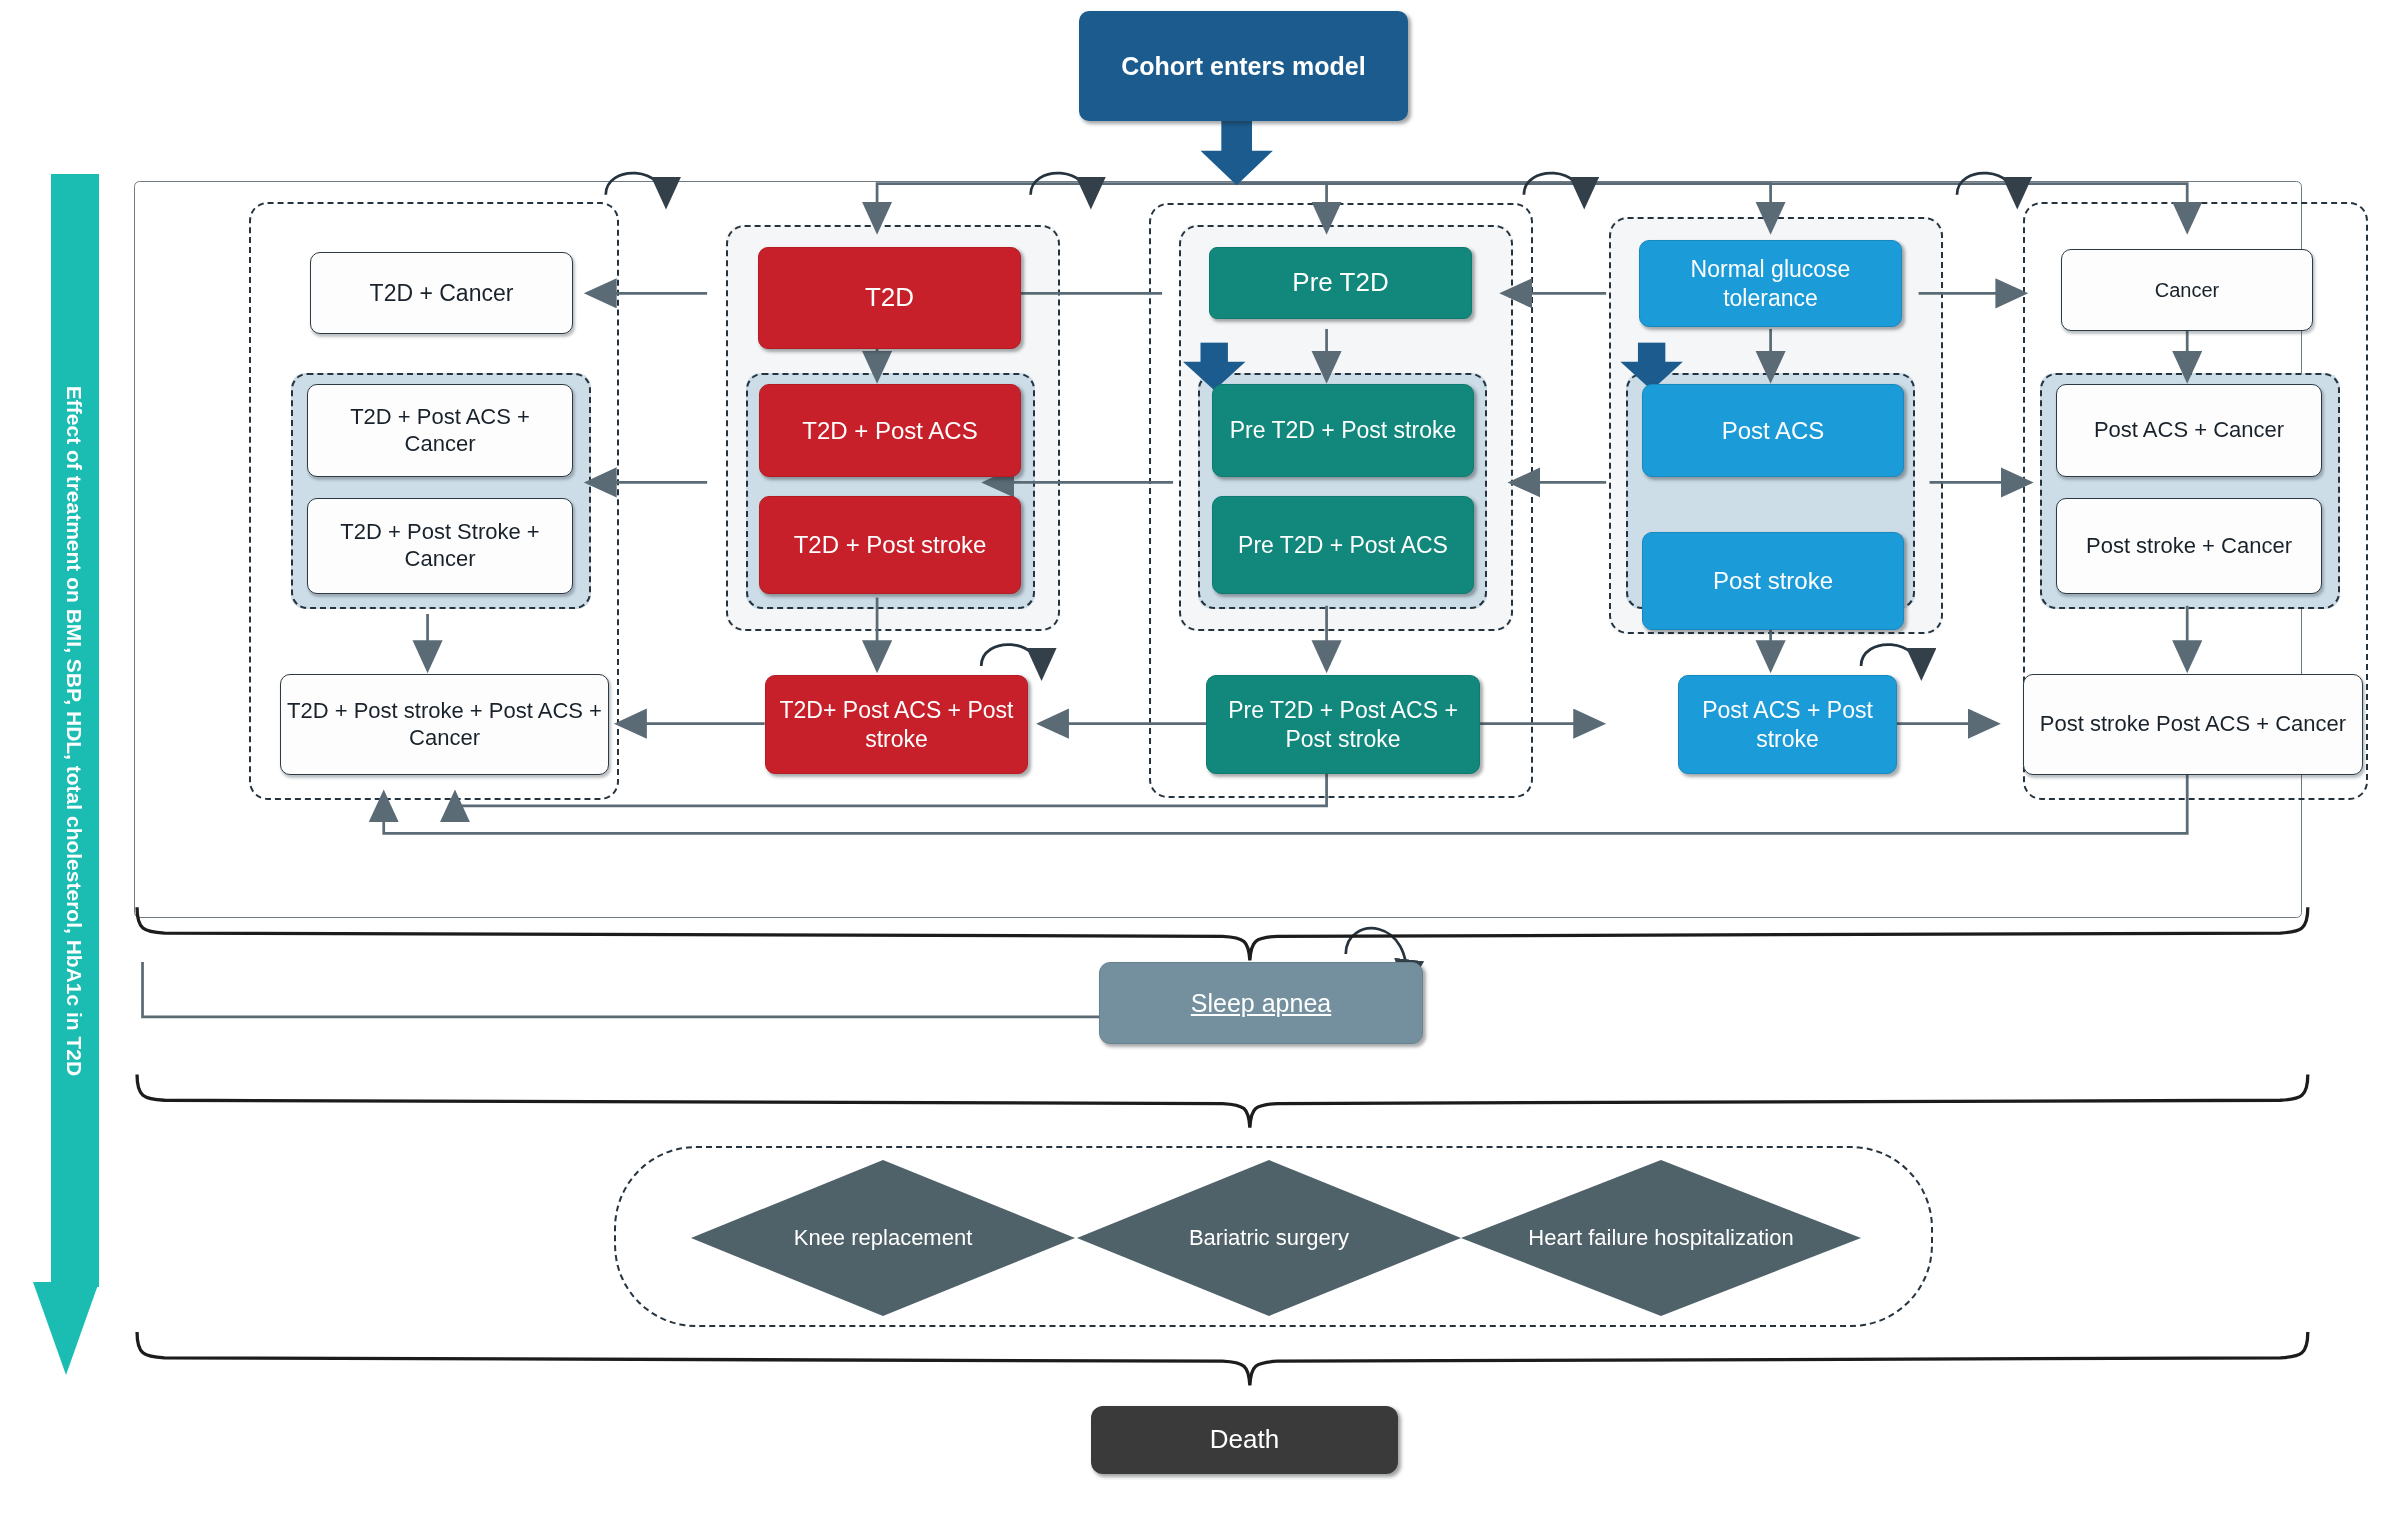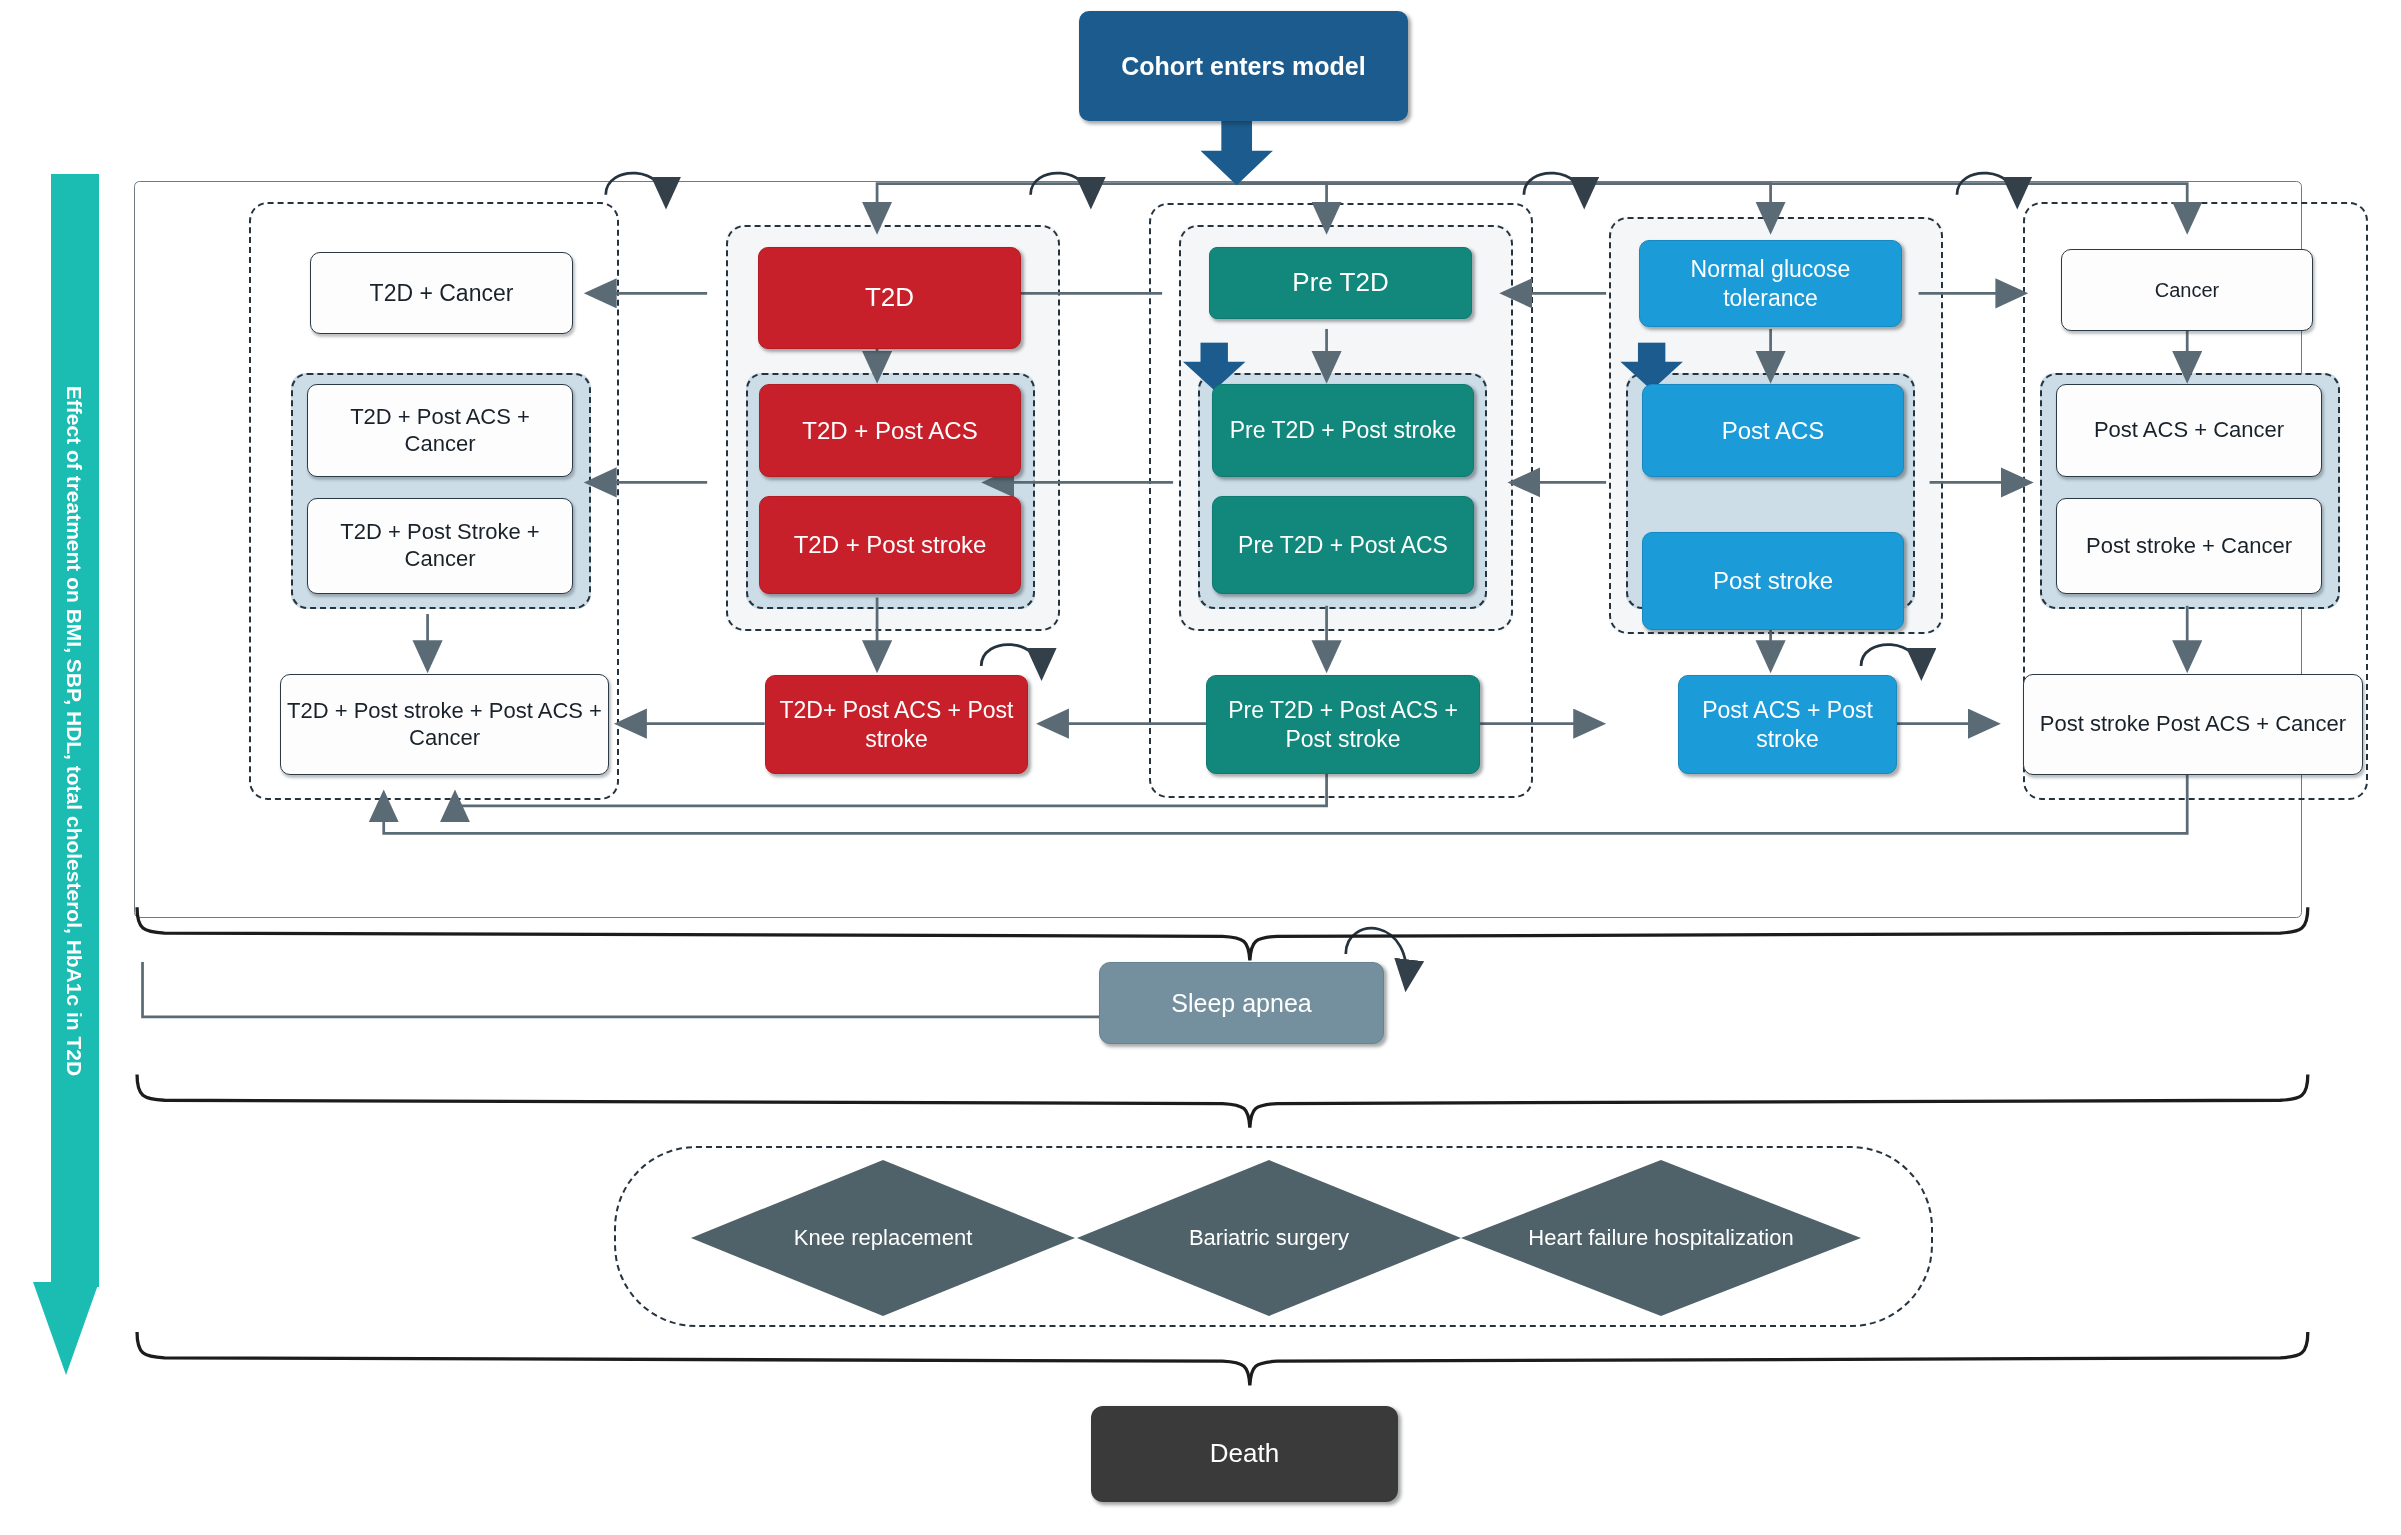--- a/index.html
+++ b/index.html
@@ -296,39 +296,39 @@
     <span>Post ACS + Cancer</span>
   </div>
   <div class="node n-plain" style="left:2023px;top:674px;width:340px;height:101px;font-size:22px;">
     <span>Post stroke Post ACS + Cancer</span>
   </div>
 
   <div class="node n-plain" style="left:2056px;top:498px;width:266px;height:96px;font-size:22px;">
     <span>Post stroke + Cancer</span>
   </div>
 
-  <div class="node n-slate" style="left:1099px;top:962px;width:285px;height:82px;font-size:25px;border-radius:11px;">
+  <div class="node n-slate" style="left:1099px;top:962px;width:324px;height:82px;font-size:25px;border-radius:11px;text-decoration:underline;">
     <span>Sleep apnea</span>
   </div>
 
   <div class="dashgroup" style="left:614px;top:1146px;width:1319px;height:181px;border-radius:82px;"></div>
 
   <div class="diamond" style="left:691px;top:1160px;width:384px;height:156px;">
     <div class="dshape"></div>
     <div class="dtxt">Knee replacement</div>
   </div>
 
   <div class="diamond" style="left:1077px;top:1160px;width:384px;height:156px;">
     <div class="dshape"></div>
     <div class="dtxt">Bariatric surgery</div>
   </div>
 
   <div class="diamond" style="left:1461px;top:1160px;width:400px;height:156px;">
     <div class="dshape"></div>
     <div class="dtxt">Heart failure hospitalization</div>
   </div>
 
-  <div class="node n-dark" style="left:1091px;top:1406px;width:307px;height:96px;font-size:26px;">
+  <div class="node n-dark" style="left:1091px;top:1406px;width:307px;height:68px;font-size:26px;">
     <span>Death</span>
   </div>
 
 </div>
 
 
 </body></html>

